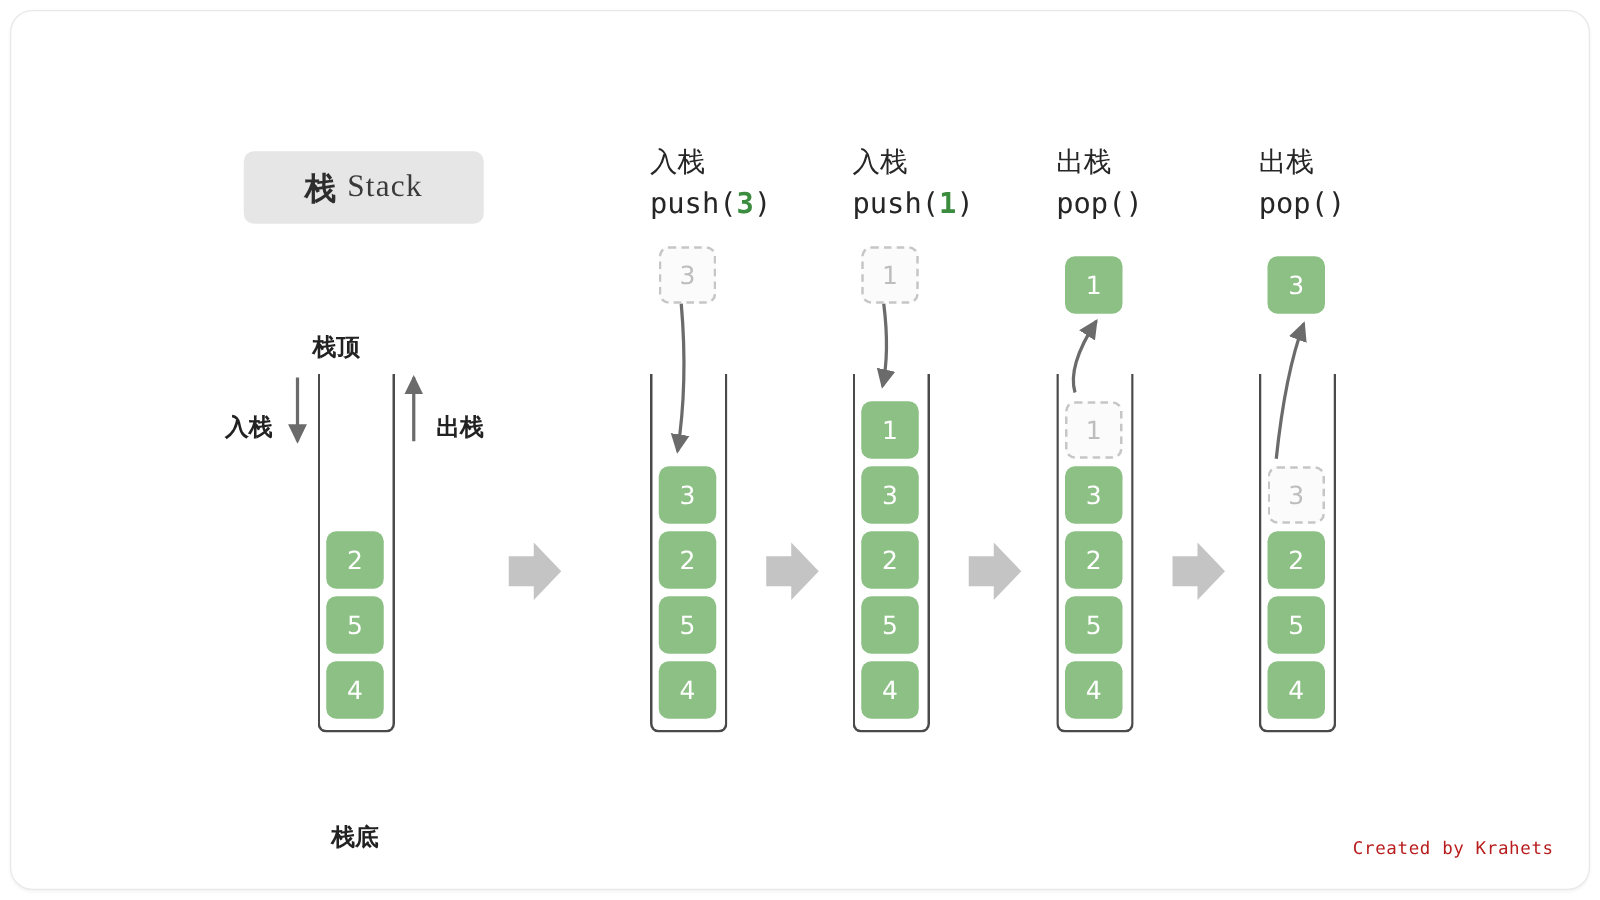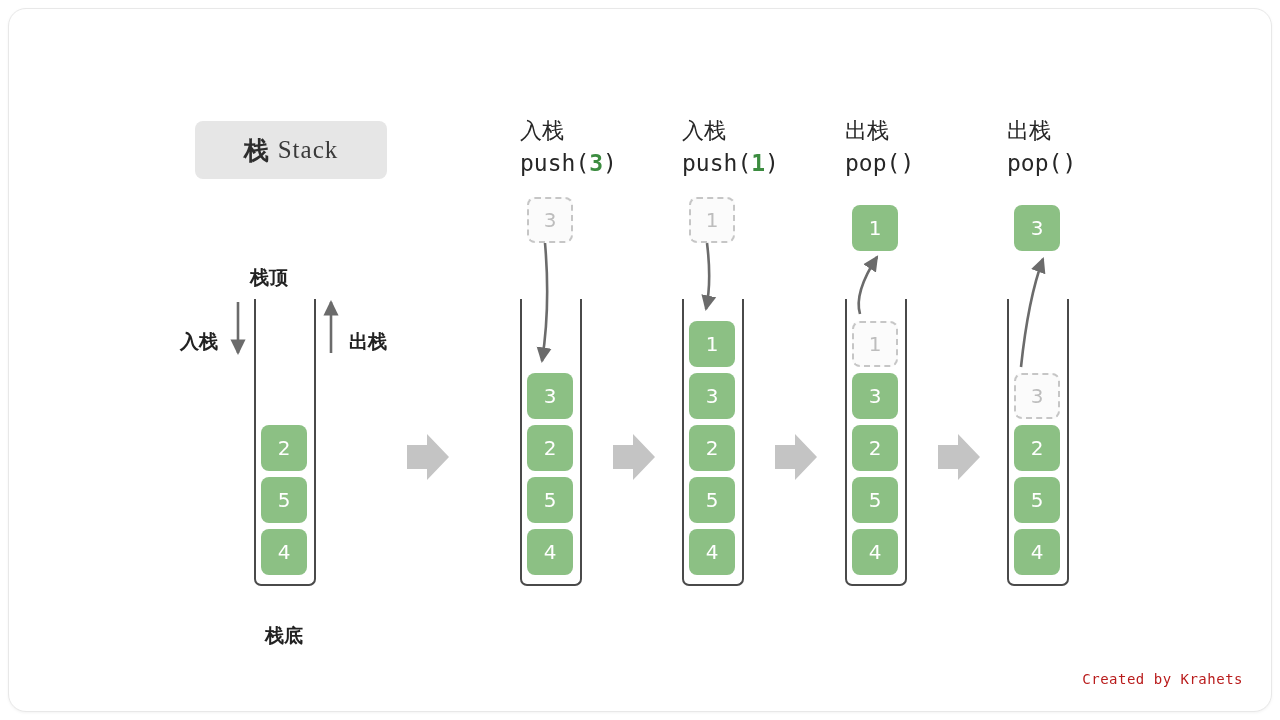--- a/index.html
+++ b/index.html
@@ -68,21 +68,21 @@
 
   #label-top {
     position: absolute;
     left: 241px;
     top: 244px;
     margin-top: 12px;
   }
   #label-bottom {
     position: absolute;
     left: 256px;
-    top: 614px;
+    top: 648px;
   }
   #label-push-left {
     position: absolute;
     left: 171px;
     top: 320px;
   }
   #label-pop-left {
     position: absolute;
     left: 340px;
     top: 320px;

